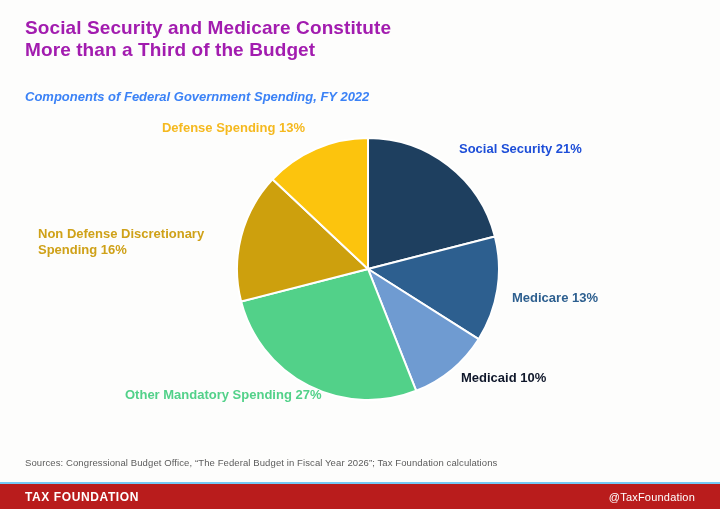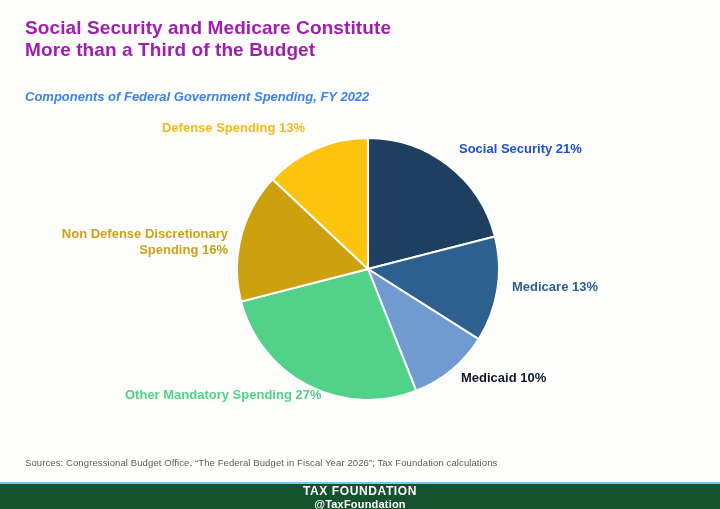--- a/index.html
+++ b/index.html
@@ -35,24 +35,24 @@
   .pie-svg { position: absolute; left: 233px; top: 134px; width: 270px; height: 270px; }
 
   .pie-label {
     position: absolute;
     font-size: 13px;
     font-weight: bold;
     line-height: 16px;
     white-space: nowrap;
   }
   .pie-label-0 { left: 459px; top: 141px; }                                 
-  .pie-label-1 { left: 512px; top: 279px; }                                 
+  .pie-label-1 { left: 512px; top: 290px; }                                 
   .pie-label-2 { left: 461px; top: 370px; }                                 
   .pie-label-3 { left: 89px;  top: 387px; margin-left: 36px; }                                 
-  .pie-label-4 { left: 38px;  top: 226px; width: 190px; text-align: right; white-space: normal; } 
+  .pie-label-4 { left: 38px;  top: 226px; width: 190px; text-align: left; white-space: normal; } 
   .pie-label-5 { left: 110px; top: 120px; width: 195px; text-align: right; } 
 
   
   .sources {
     position: absolute;
     left: 25px;
     top: 457px;
     font-size: 9.5px;
     color: #5c5c5c;
     letter-spacing: 0.1px;
@@ -65,21 +65,21 @@
     height: 27px;
     background: #0f9af0;
     border-top: 2px solid #74c9f6;
     display: flex;
     align-items: center;
     justify-content: space-between;
     padding: 0 25px;
     color: #ffffff;
   }
   .footer-brand { font-size: 12px; font-weight: bold; letter-spacing: 0.6px; }
-  .footer-handle { font-size: 11px; font-weight: bold; letter-spacing: 0.2px; }
+  .footer-handle { font-size: 11px; font-weight: normal; letter-spacing: 0.2px; }
 </style>
 </head>
 <body>
 
 <div class="page">
 
   <div class="header">
     <div class="title">Social Security and Medicare Constitute More than a Third of the Budget</div>
     <div class="subtitle">Components of Federal Government Spending, FY 2022</div>
   </div>
@@ -97,18 +97,18 @@
     <div class="pie-label pie-label-0" style="color: #1d4ed8;">Social Security 21%</div>
     <div class="pie-label pie-label-1" style="color: rgb(45, 95, 143);">Medicare 13%</div>
     <div class="pie-label pie-label-2" style="color: #0f172a;">Medicaid 10%</div>
     <div class="pie-label pie-label-3" style="color: rgb(82, 209, 137);">Other Mandatory Spending 27%</div>
     <div class="pie-label pie-label-4" style="color: rgb(207, 161, 24);">Non Defense Discretionary Spending 16%</div>
     <div class="pie-label pie-label-5" style="color: rgb(245, 185, 31);">Defense Spending 13%</div>
   </div>
 
   <div class="sources">Sources: Congressional Budget Office, “The Federal Budget in Fiscal Year 2026”; Tax Foundation calculations</div>
 
-  <div class="footer" style="background: #14532d; flex-direction: column;">
+  <div class="footer" style="background: #b91c1c;">
     <span class="footer-brand">TAX FOUNDATION</span>
     <span class="footer-handle">@TaxFoundation</span>
   </div>
 
 </div>
 
 </body></html>

